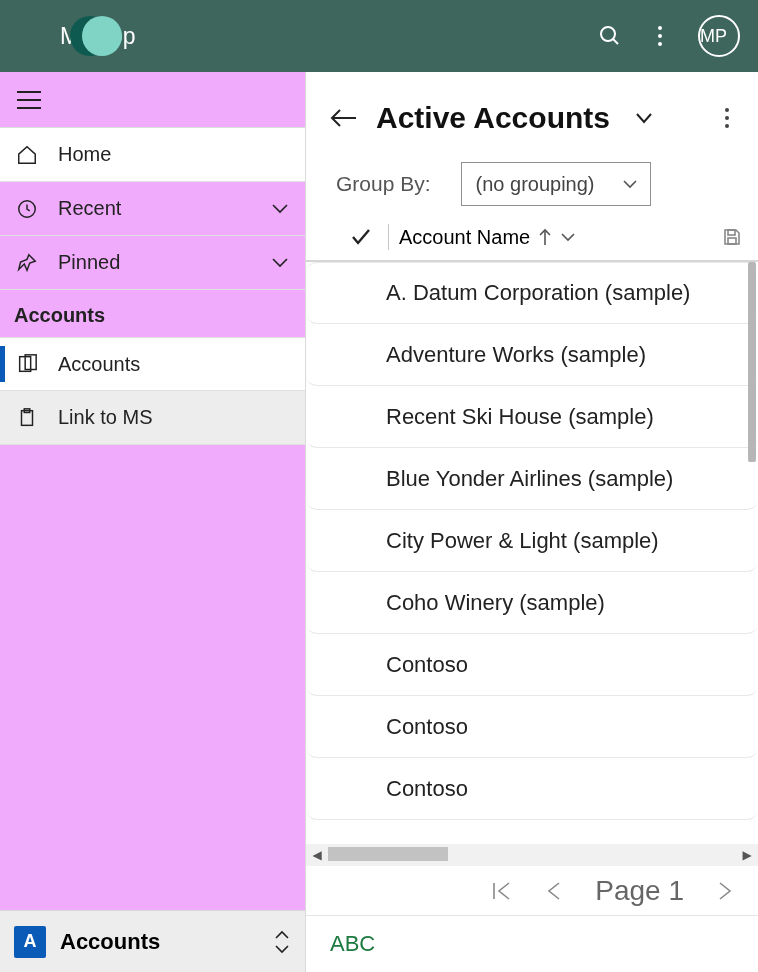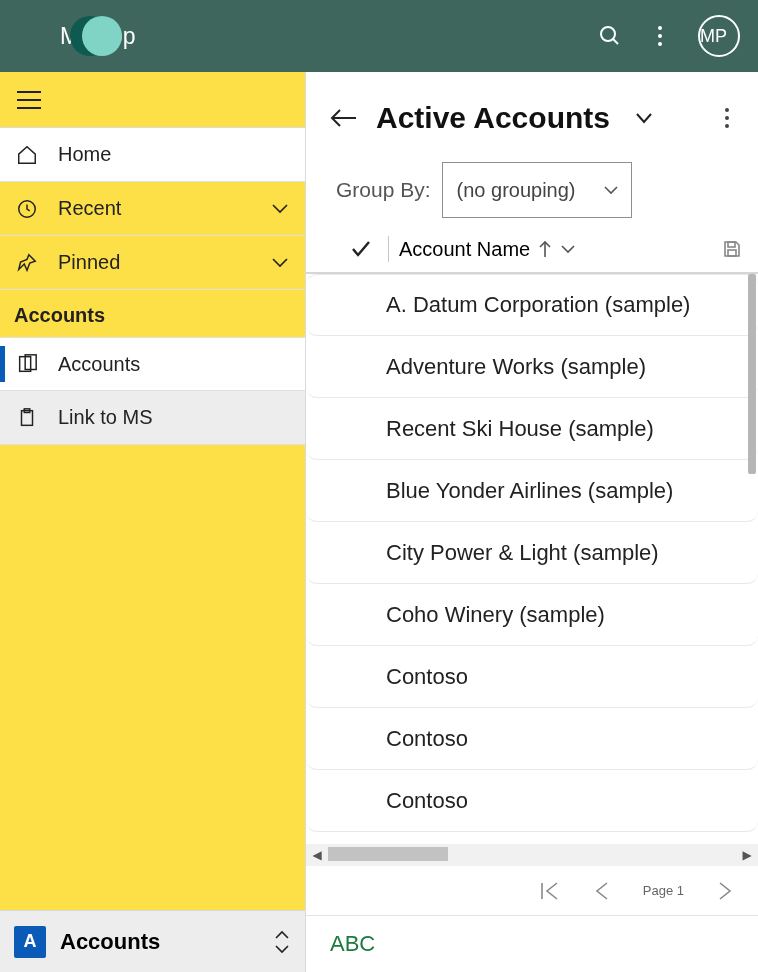--- a/index.html
+++ b/index.html
@@ -32,21 +32,21 @@
     display: flex; align-items: center; justify-content: flex-start;
     font-size: 18px;
   }
 
   
   .body-row { display:flex; height: calc(972px - 72px); }
 
   
   .sidebar {
     width: 306px;
-    background: #fde047;
+    background: #f0abfc;
     border-right: 1px solid #dadada;
     display:flex; flex-direction:column;
     position: relative;
   }
   .hamburger-row {
     height: 56px;
     display:flex; align-items:center;
     padding-left: 16px;
     border-bottom: 1px solid #dcdcdc;
   }
@@ -109,28 +109,28 @@
   }
   .back-btn { width:36px; display:flex; align-items:center; cursor:pointer; }
   .view-title {
     font-size: 30px; font-weight:700; color:#111;
     margin-left: 10px;
     display:flex; align-items:center; gap:24px;
   }
   .main-header .more { margin-left:auto; cursor:pointer; padding:8px; }
 
   .groupby-row {
-    display:flex; align-items:center; gap: 11px;
+    display:flex; align-items:center; gap: 30px;
     padding: 24px 0 12px 30px;
     font-size: 21px;
     color:#555;
   }
   .groupby-select {
     border:1px solid #8f8f8f;
-    height: 56px;
+    height: 44px;
     padding: 0 44px 0 14px;
     font-size:20px; color:#444;
     display:flex; align-items:center;
     position:relative;
     cursor:pointer;
     min-width: 190px;
   }
   .groupby-select .chev { position:absolute; right:12px; }
 
   .col-header-row {
@@ -191,21 +191,21 @@
   }
   .hscroll .arrow-l { left:0; }
   .hscroll .arrow-r { right:0; }
 
   
   .pager {
     height: 50px;
     display:flex; align-items:center; justify-content:flex-end;
     gap: 30px;
     padding-right: 22px;
-    font-size:13px; color:#666;
+    font-size:28px; color:#666;
     border-bottom: 1px solid #e4e4e4;
   }
   .pager .nav { cursor:pointer; display:flex; }
 
   
   .bottom-cmd {
     height: 56px;
     display:flex; align-items:center;
     padding-left: 24px;
     font-size: 22px;

